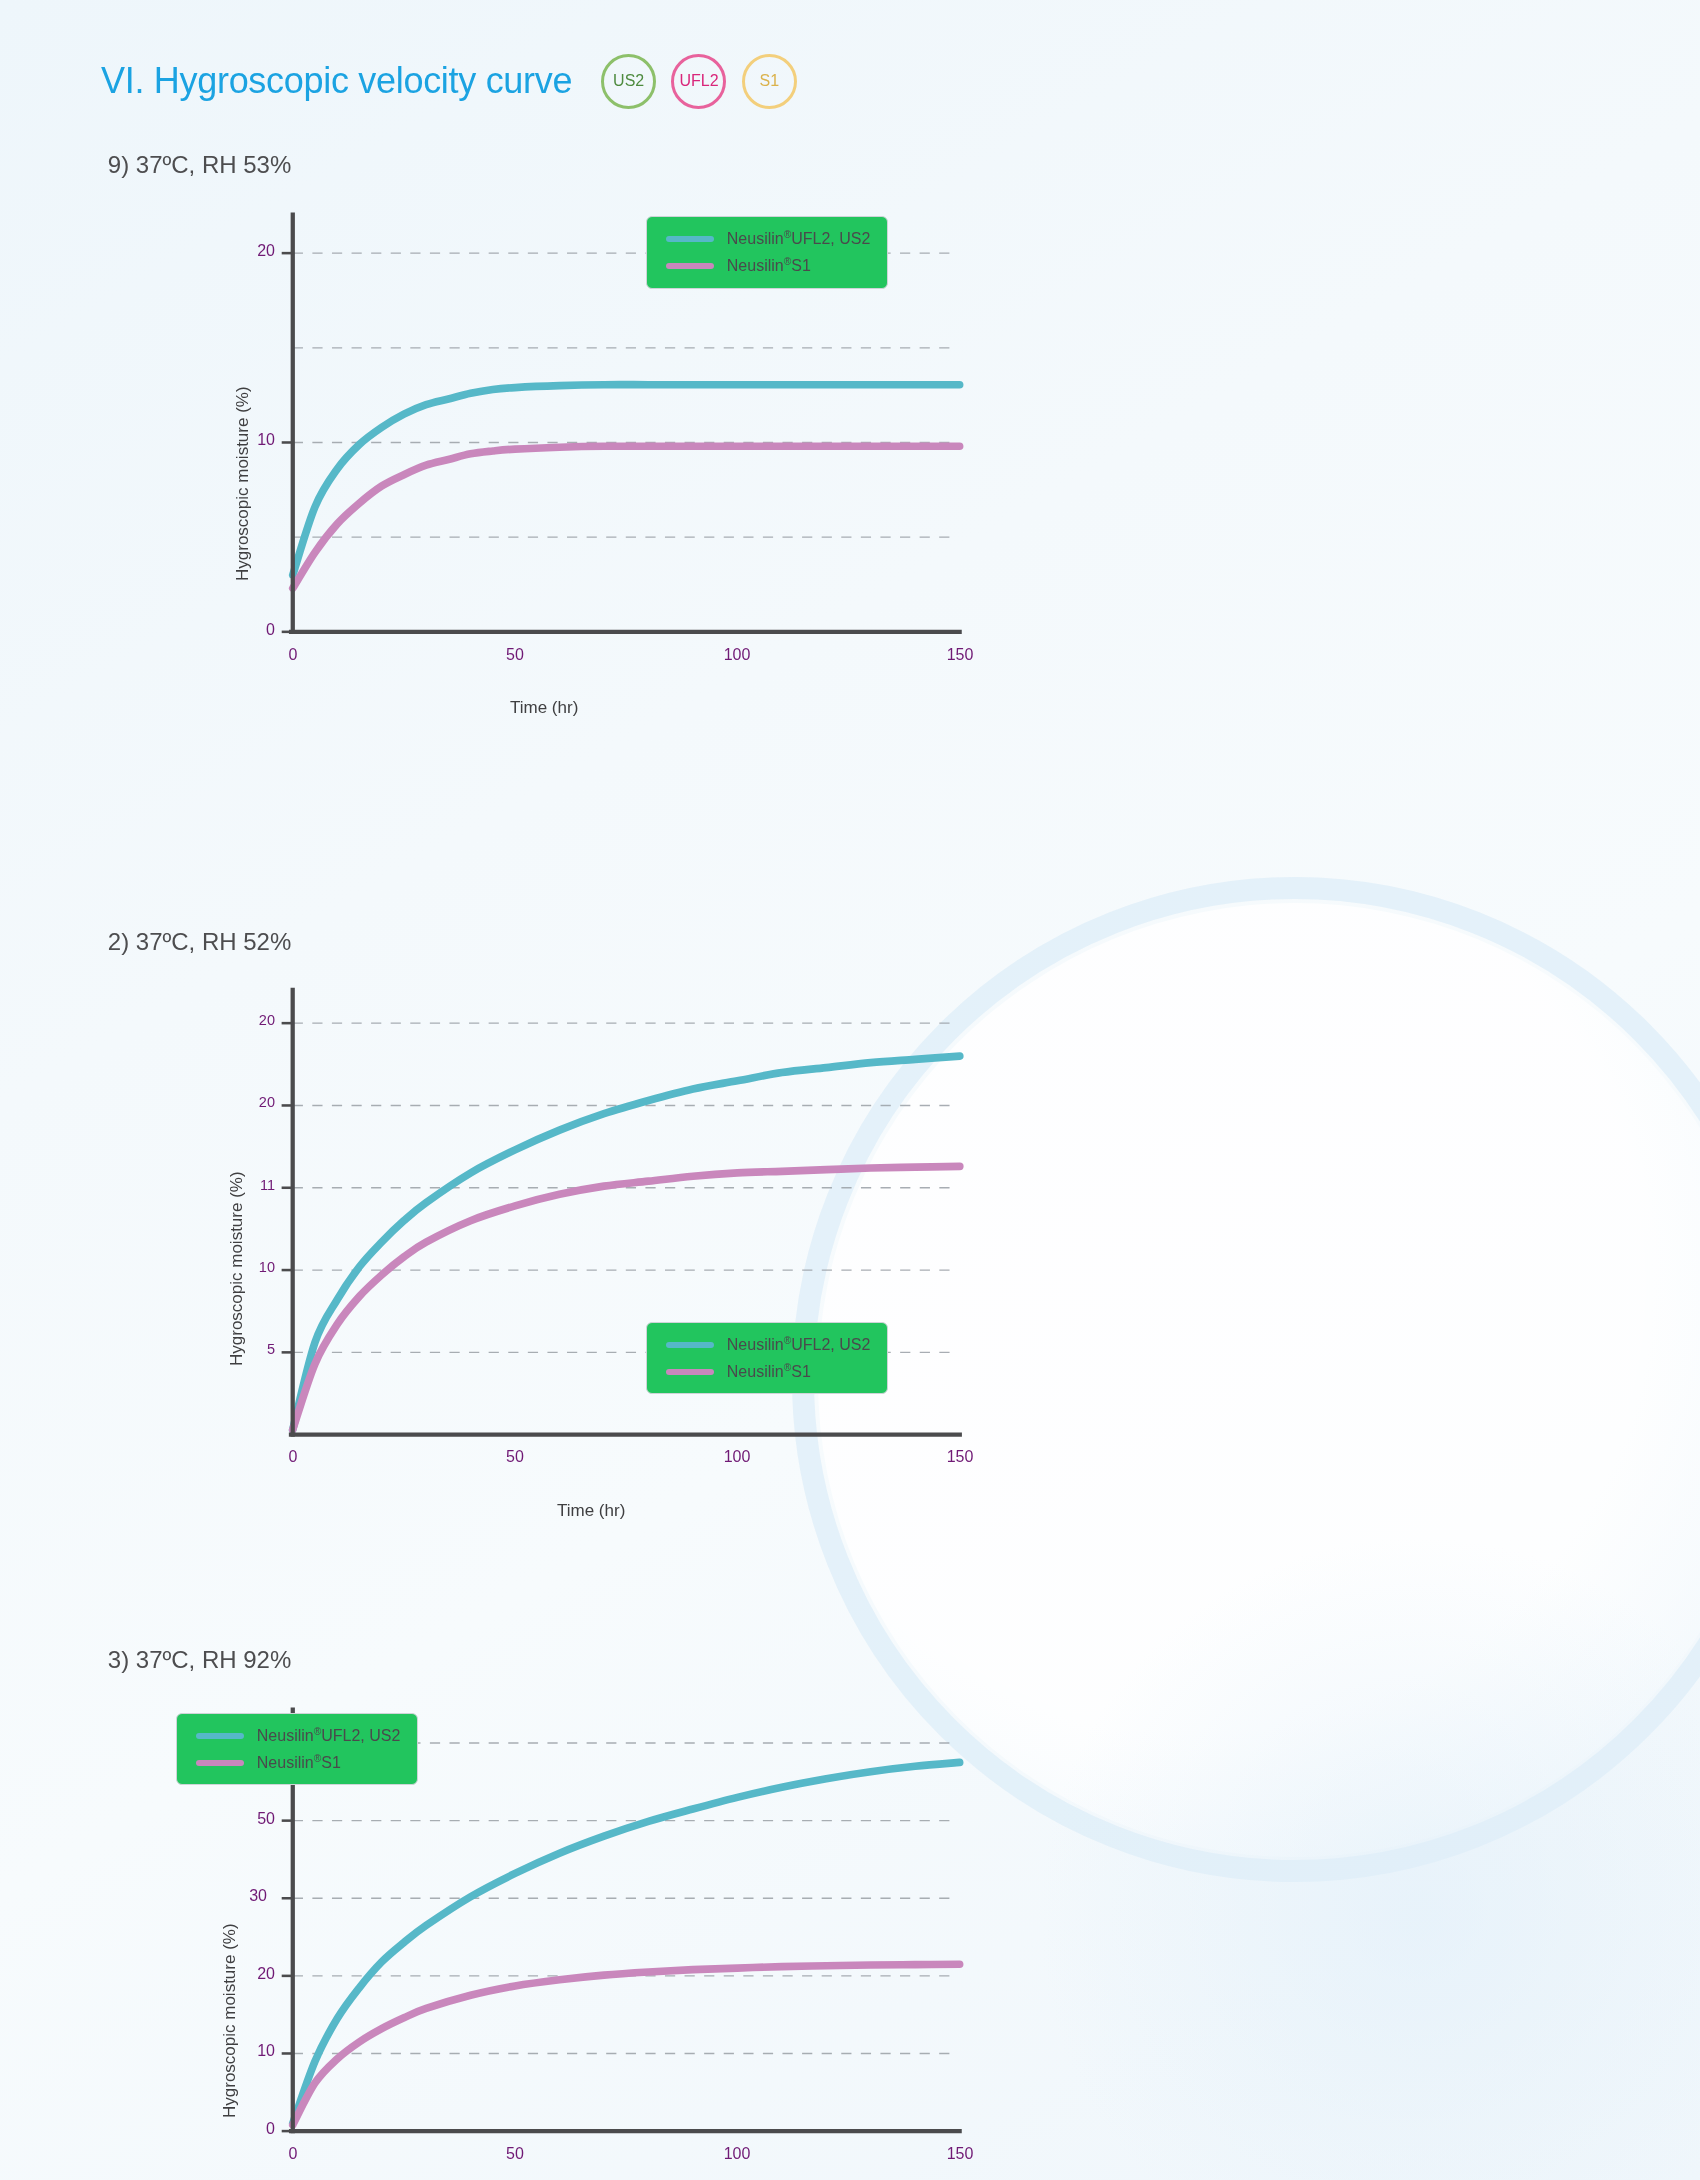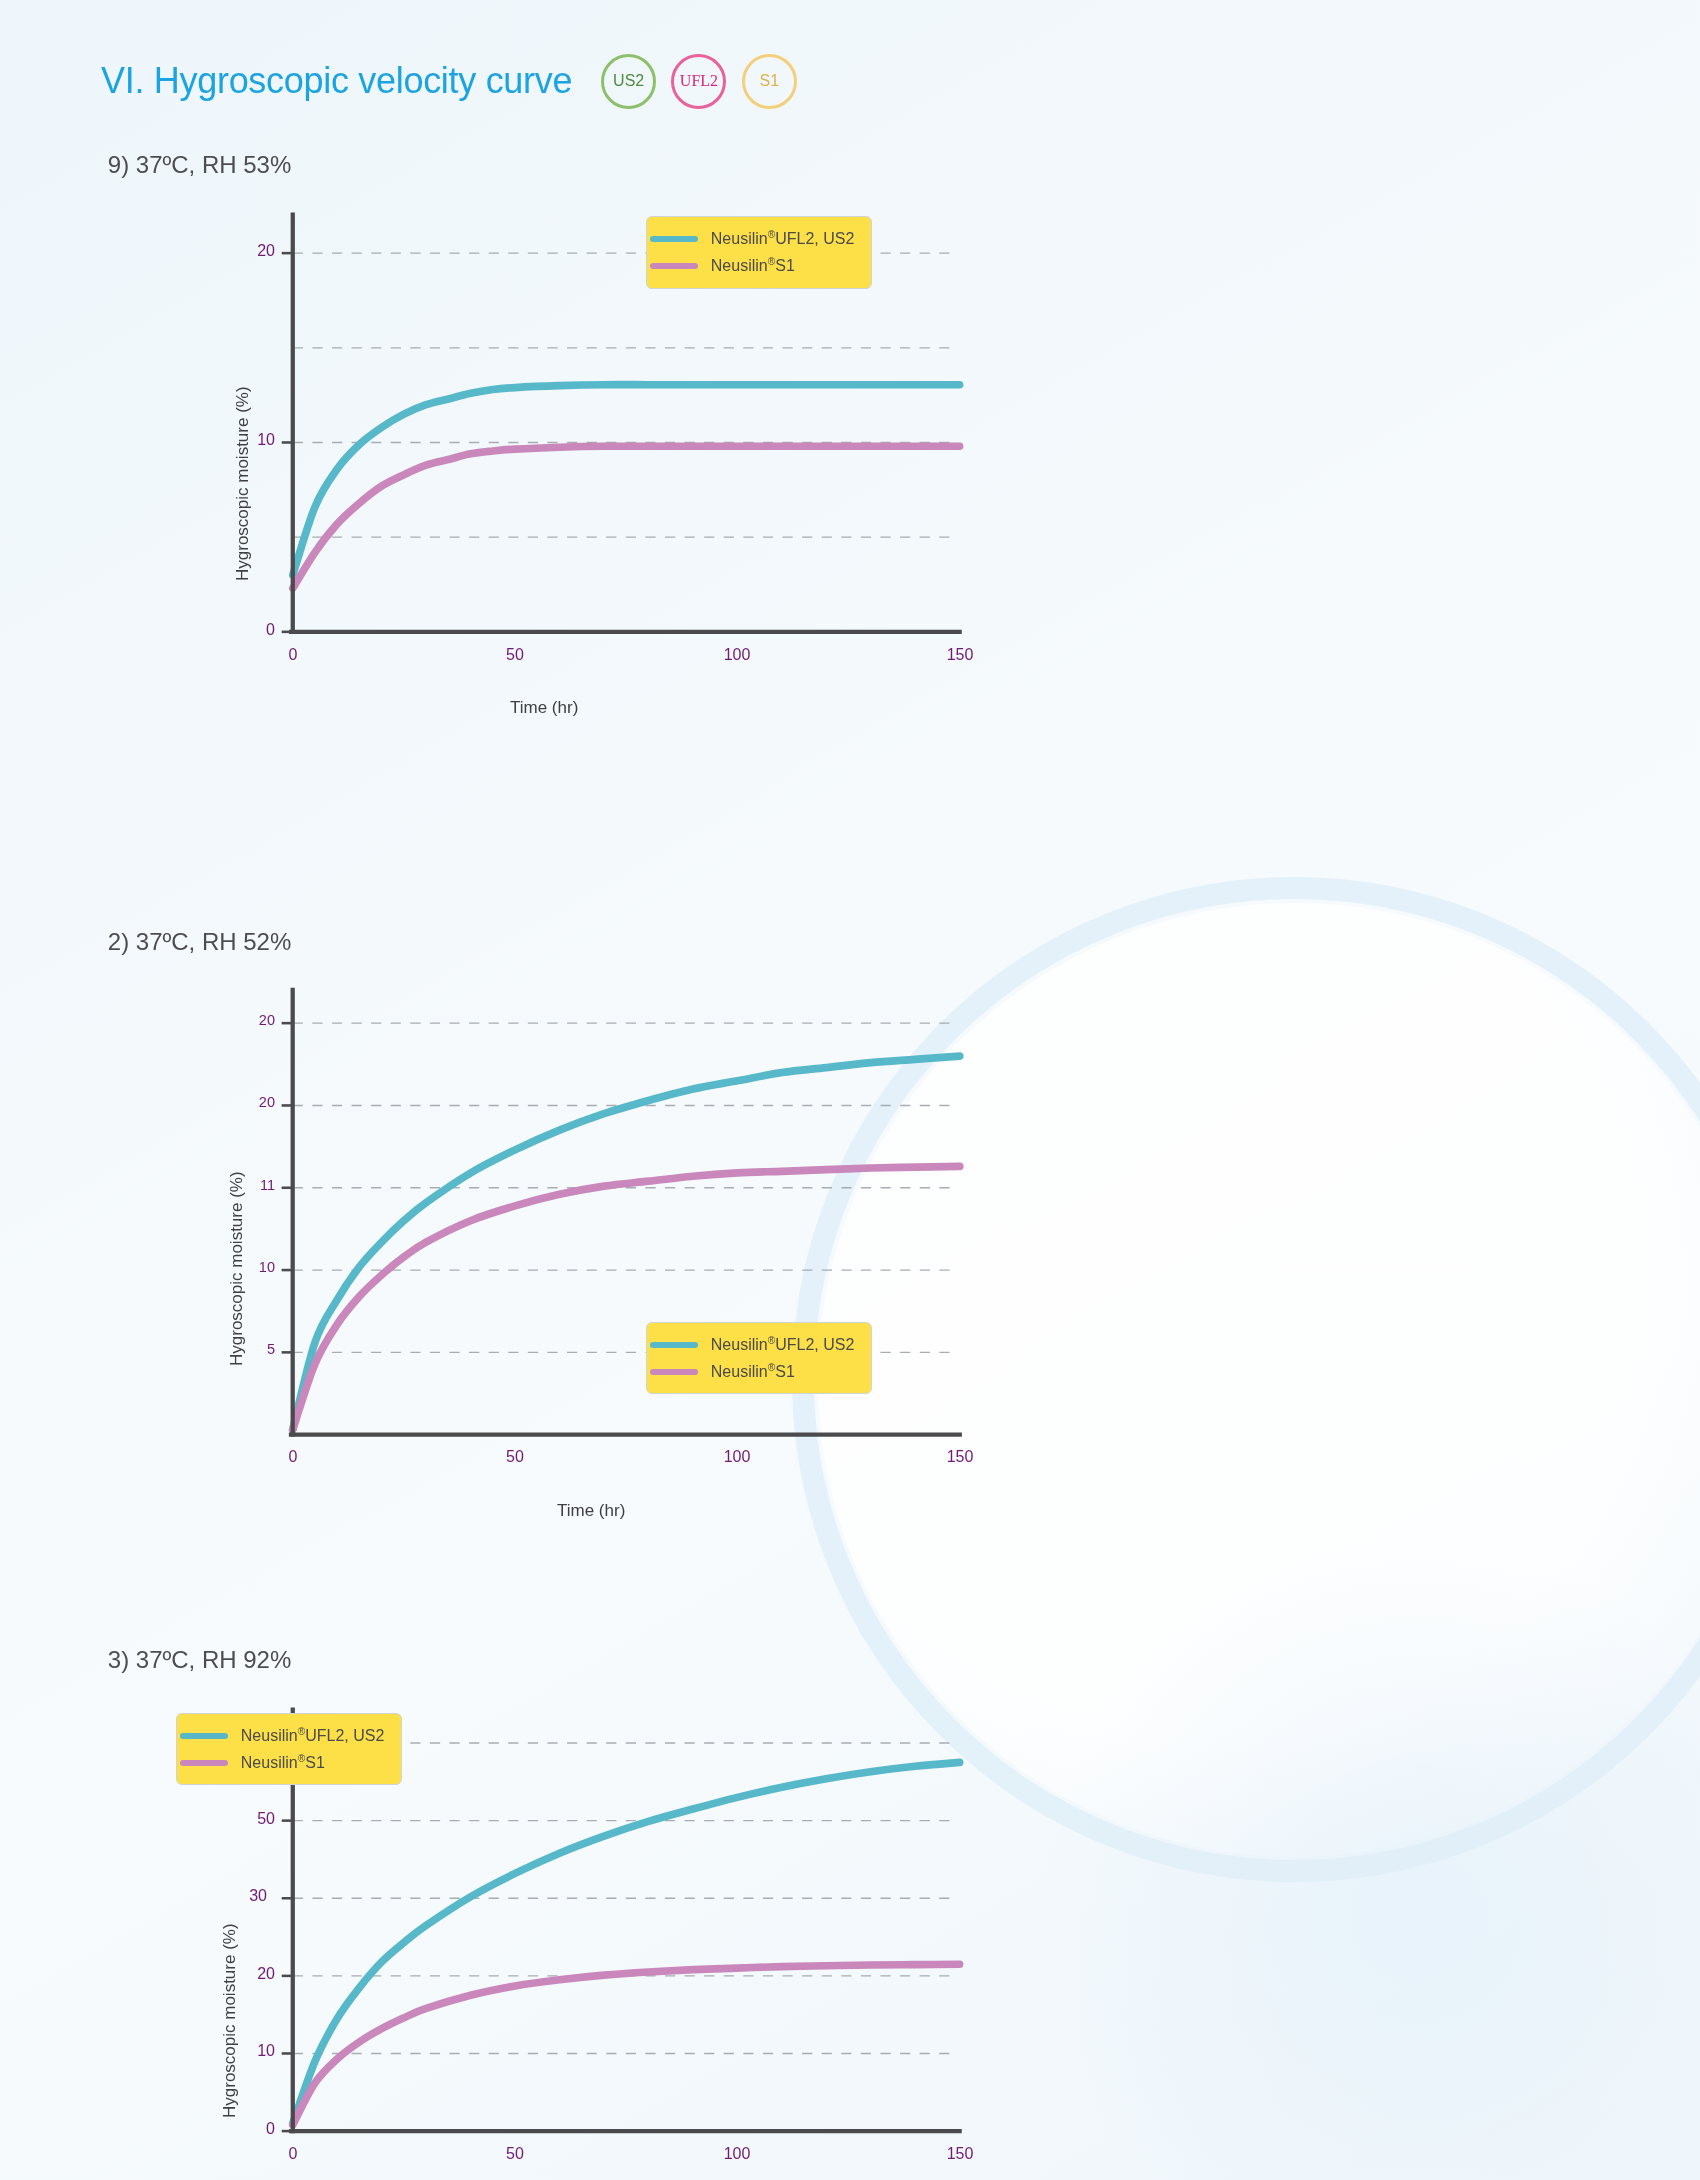--- a/index.html
+++ b/index.html
@@ -69,21 +69,21 @@
   }
   .badges { display: flex; align-items: flex-start; gap: 15.3px; }
   .badge {
     width: 55px; height: 55px;
     border-radius: 50%;
     display: flex; align-items: center; justify-content: center;
     font-size: 16px;
     background: transparent;
   }
   .badge.us2  { border: 3.4px solid #8dc06a; color: #4e8b3f; }
-  .badge.ufl2 { border: 3.4px solid #e8629c; color: #d9267a; font-family: Liberation Serif, serif; }
+  .badge.ufl2 { border: 3.4px solid #e8629c; color: #d9267a; }
   .badge.s1   { border: 3.4px solid #f3cf7c; color: #dbb24b; }
 
   
   .chart-block { position: relative; }
   .chart-block.b1 { margin-top: 37px; }
   .chart-block.b2 { margin-top: 211px; }
   .chart-block.b3 { margin-top: 126px; }
 
   .chart-caption {
     font-size: 24px;
@@ -116,24 +116,24 @@
     font-size: 16px;
     color: #701a75;
     white-space: nowrap;
   }
   .tick-label.y { text-align: right; }
   .tick-label.x { text-align: center; }
 
   
   .legend {
     position: absolute;
-    background: #fde047;
+    background: #22c55e;
     border: 1.3px solid #cfd4d8;
     border-radius: 6px;
-    padding: 12px 17px 12px 3px;
+    padding: 12px 17px 12px 19px;
     display: flex;
     flex-direction: column;
     gap: 7.7px;
     z-index: 6;
   }
   .legend-row { display: flex; align-items: center; gap: 12.8px; }
   .legend-swatch {
     width: 48px; height: 6px; border-radius: 3.4px; flex: 0 0 auto;
   }
   .legend-text { font-size: 16px; color: #4a4a4c; white-space: nowrap; }

